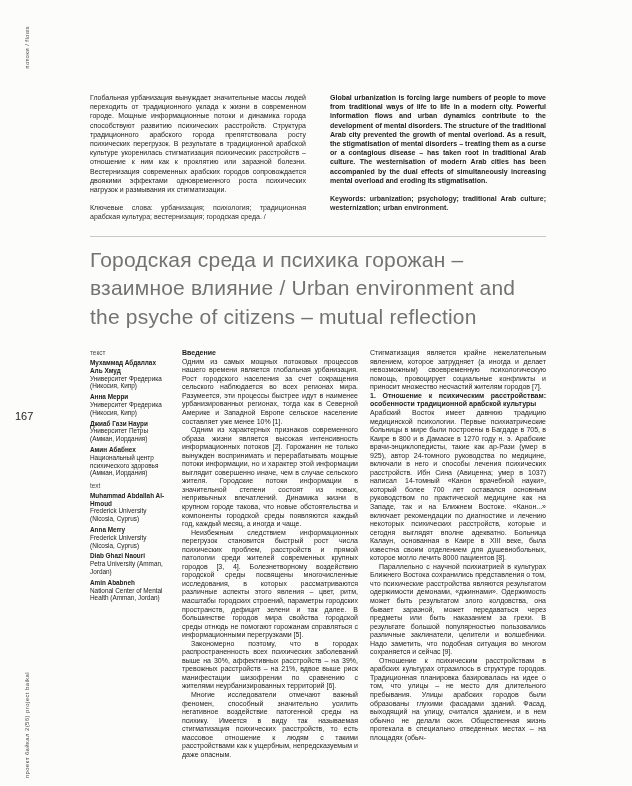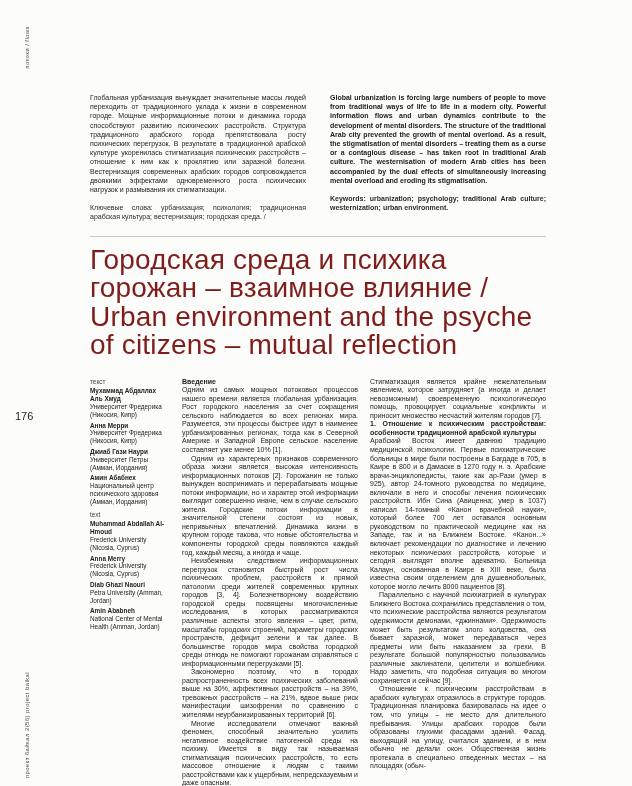--- a/index.html
+++ b/index.html
@@ -58,25 +58,25 @@
     color: #2b2b2b;
   }
 
   .title-rule {
     border: 0;
     border-top: 1px solid #c9c9c4;
     margin: 14px 0 0 0;
   }
   .article-title {
     margin: 9px 0 0 0;
-    font-size: 28px;
+    font-size: 21px;
     line-height: 28.5px;
     font-weight: 400;
     letter-spacing: 0.2px;
-    color: #7f1d1d;
+    color: #737373;
   }
 
   .body-columns {
     display: flex;
     gap: 12px;
     margin-top: 18px;
   }
   .authors-col { width: 80px; font-size: 6.4px; line-height: 7.8px; color: #222; }
   .authors-label { color: #444; margin-bottom: 2px; }
   .authors-label.en { margin-top: 5px; }
@@ -101,21 +101,21 @@
     font-weight: bold;
     margin: 8.5px 0 0 0;
   }
 </style>
 </head>
 <body>
 
 <div class="page">
 
   <div class="rail-label rail-top">потоки / flows</div>
-  <div class="page-num">176</div>
+  <div class="page-num">167</div>
   <div class="rail-label rail-bottom">проект байкал 2(56) project baikal</div>
 
   <div class="content">
 
     <div class="abstracts">
       <div class="abstract-col ru">
         <div class="abstract-text">Глобальная урбанизация вынуждает значительные массы людей переходить от традиционного уклада к жизни в современном городе. Мощные информационные потоки и динамика города способствуют развитию психических расстройств. Структура традиционного арабского города препятствовала росту психических перегрузок. В результате в традиционной арабской культуре укоренилась стигматизация психических расстройств – отношение к ним как к проклятию или заразной болезни. Вестернизация современных арабских городов сопровождается двоякими эффектами одновременного роста психических нагрузок и размывания их стигматизации.</div>
         <div class="keywords">Ключевые слова: урбанизация; психология; традиционная арабская культура; вестернизация; городская среда. /</div>
       </div>
       <div class="abstract-col en">

